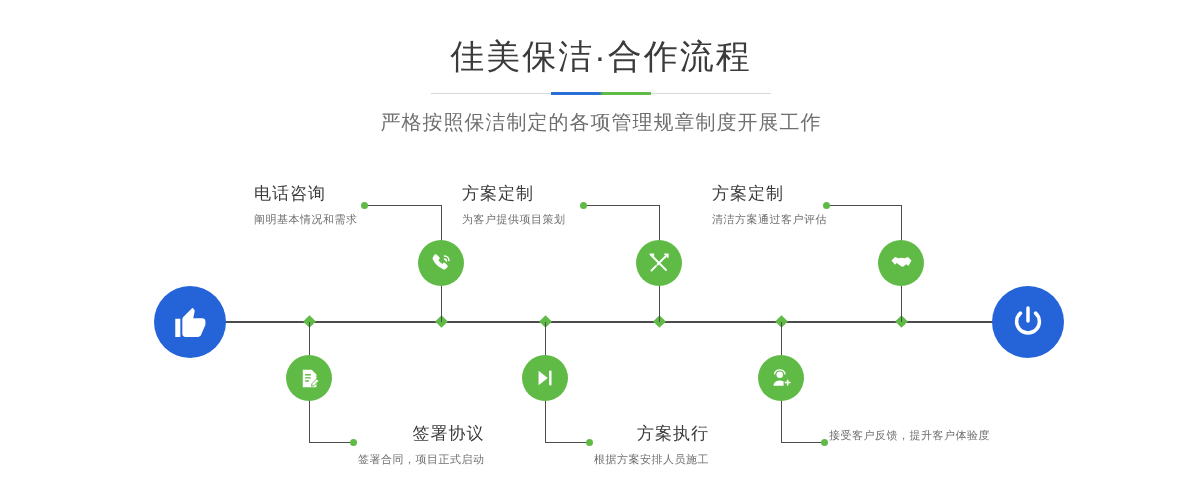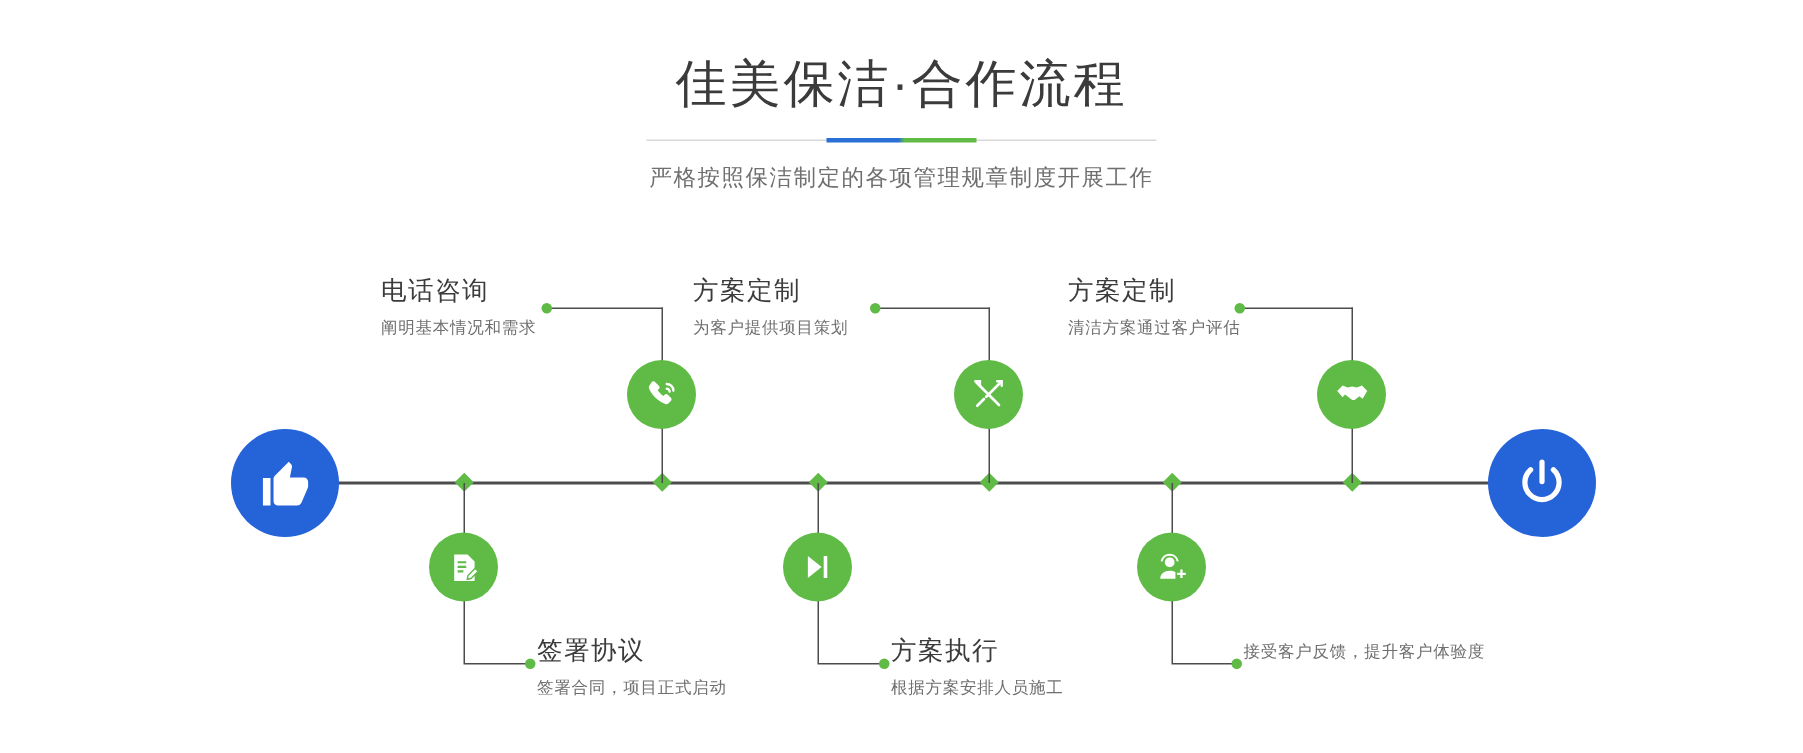--- a/index.html
+++ b/index.html
@@ -43,21 +43,21 @@
   }
   .rule-accent {
     position: absolute;
     left: 120px; top: 0;
     width: 100px;
     height: 3px;
     background: linear-gradient(to right, #2a6fd6 0%, #2a6fd6 48%, #5fbb46 52%, #5fbb46 100%);
   }
   .subtitle {
     margin-top: 14px;
-    font-size: 15px;
+    font-size: 20px;
     color: #6f6f6f;
     letter-spacing: 1px;
   }
 
   
   .diagram {
     position: absolute;
     left: 0;
     top: 150px;
     width: 984px;
@@ -142,21 +142,21 @@
     line-height: 24px;
   }
   .step-label .desc {
     font-size: 11px;
     color: #6f6f6f;
     letter-spacing: 0.5px;
     line-height: 22px;
     margin-top: 2px;
   }
   .step-label.above { text-align: left; }
-  .step-label.below { text-align: left; }
+  .step-label.below { text-align: right; }
 </style>
 </head>
 <body>
 
 <div class="header">
   <div class="title">佳美保洁·合作流程</div>
   <div class="rule-wrap">
     <div class="rule-base"></div>
     <div class="rule-accent"></div>
   </div>

